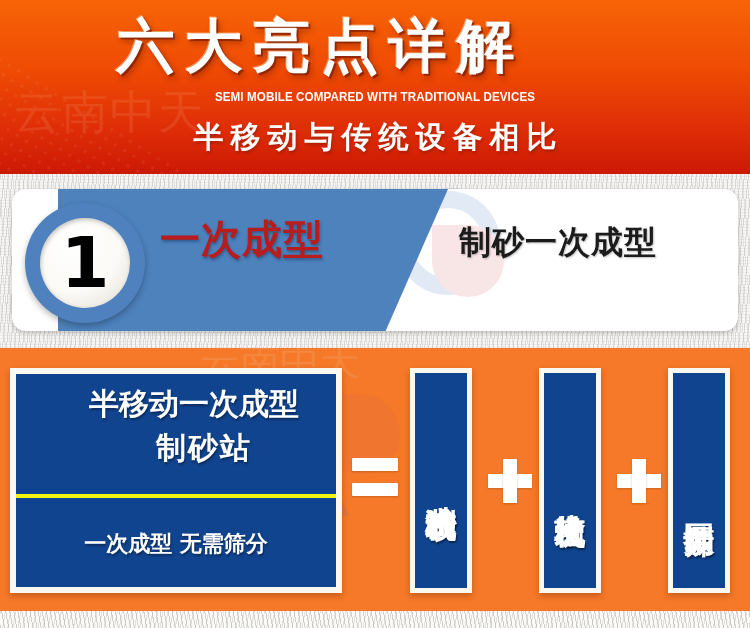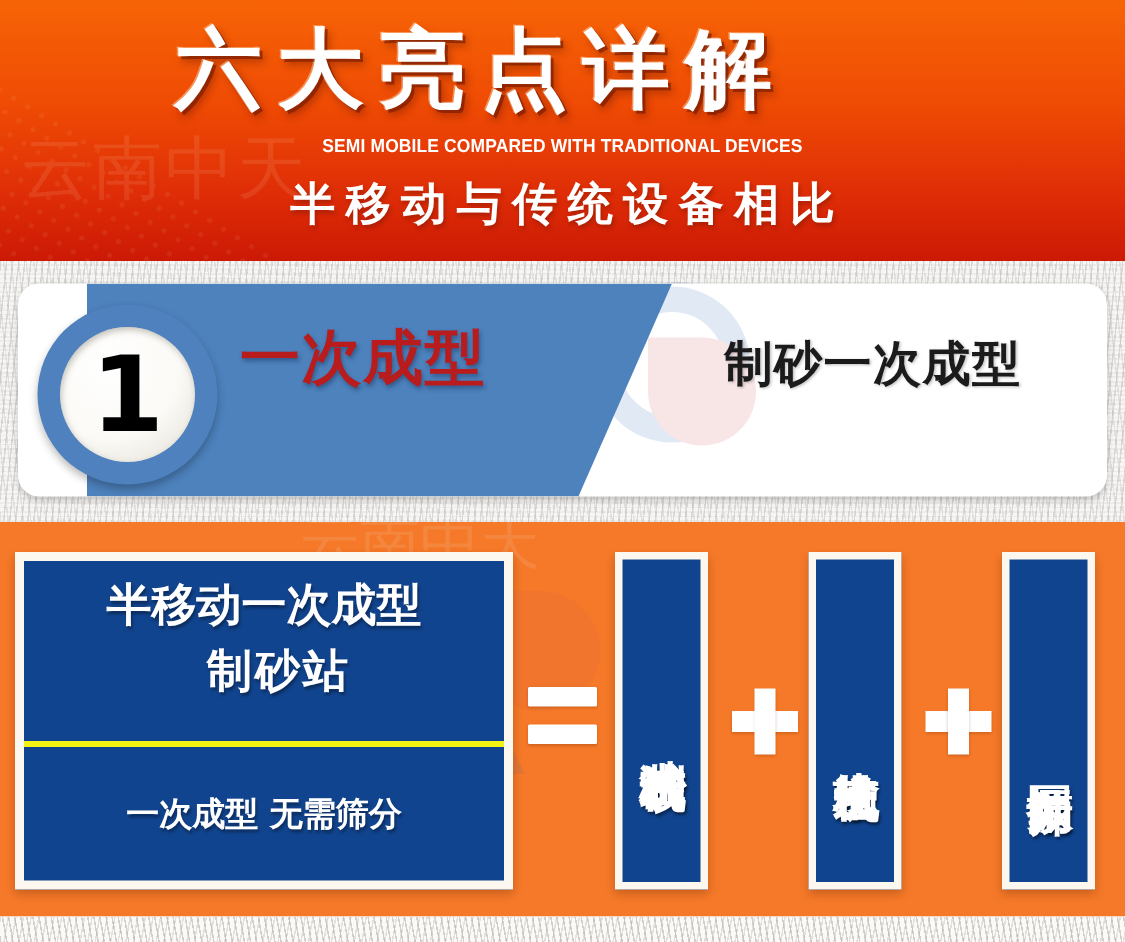--- a/index.html
+++ b/index.html
@@ -222,21 +222,20 @@
     left: 459px;
     top: 222px;
     font-size: 32px;
     line-height: 40px;
     font-weight: bold;
     color: #1b1b1b;
     letter-spacing: 1px;
     font-family: "DejaVu Sans", sans-serif;
     text-shadow: 1px 1px 2px rgba(0,0,0,.25);
     white-space: nowrap;
-    margin-left: 24px;
   }
 
   
   .circle-badge {
     position: absolute;
     left: 25px;
     top: 203px;
     width: 120px;
     height: 120px;
     border-radius: 50%;
@@ -334,20 +333,21 @@
     left: 0;
     top: 8px;
     width: 100%;
     text-align: center;
     font-size: 30px;
     line-height: 44px;
     font-weight: bold;
     color: #ffffff;
     font-family: "DejaVu Sans", sans-serif;
     text-shadow: 1px 2px 2px rgba(0,0,0,.35);
+    padding-left: 18px;
   }
   .panel-top .l2 { letter-spacing: 2px; margin-left: 20px; }
   .panel-divider {
     position: absolute;
     left: 0;
     top: 120px;
     width: 100%;
     height: 4px;
     background: #f2f312;
   }

